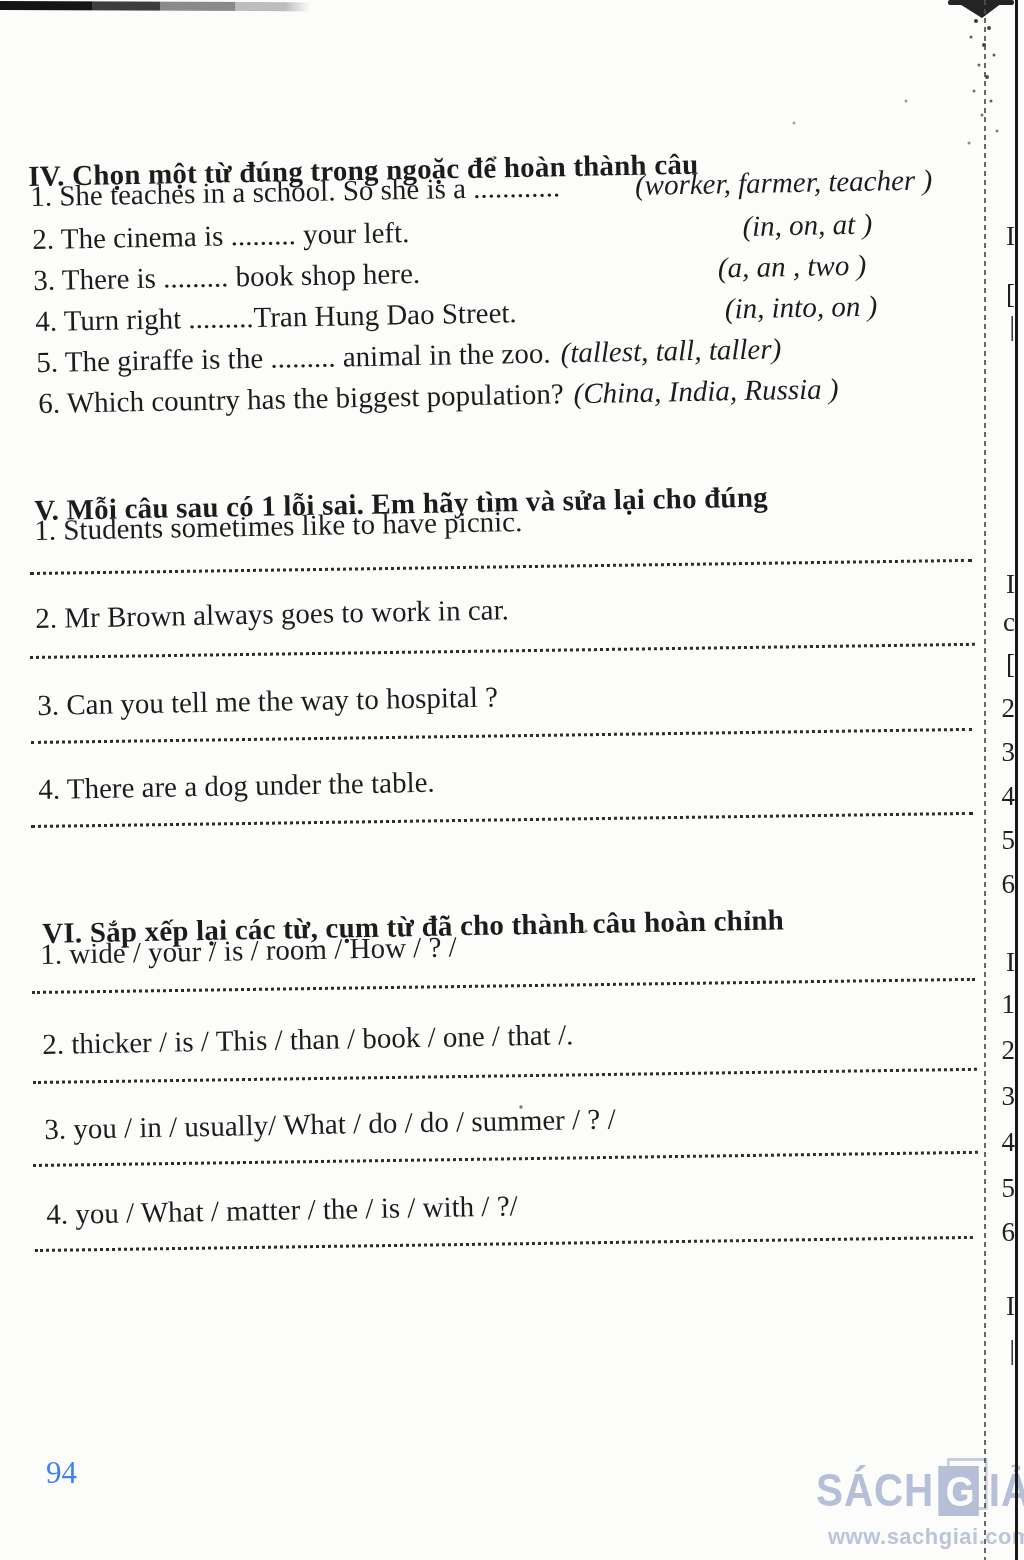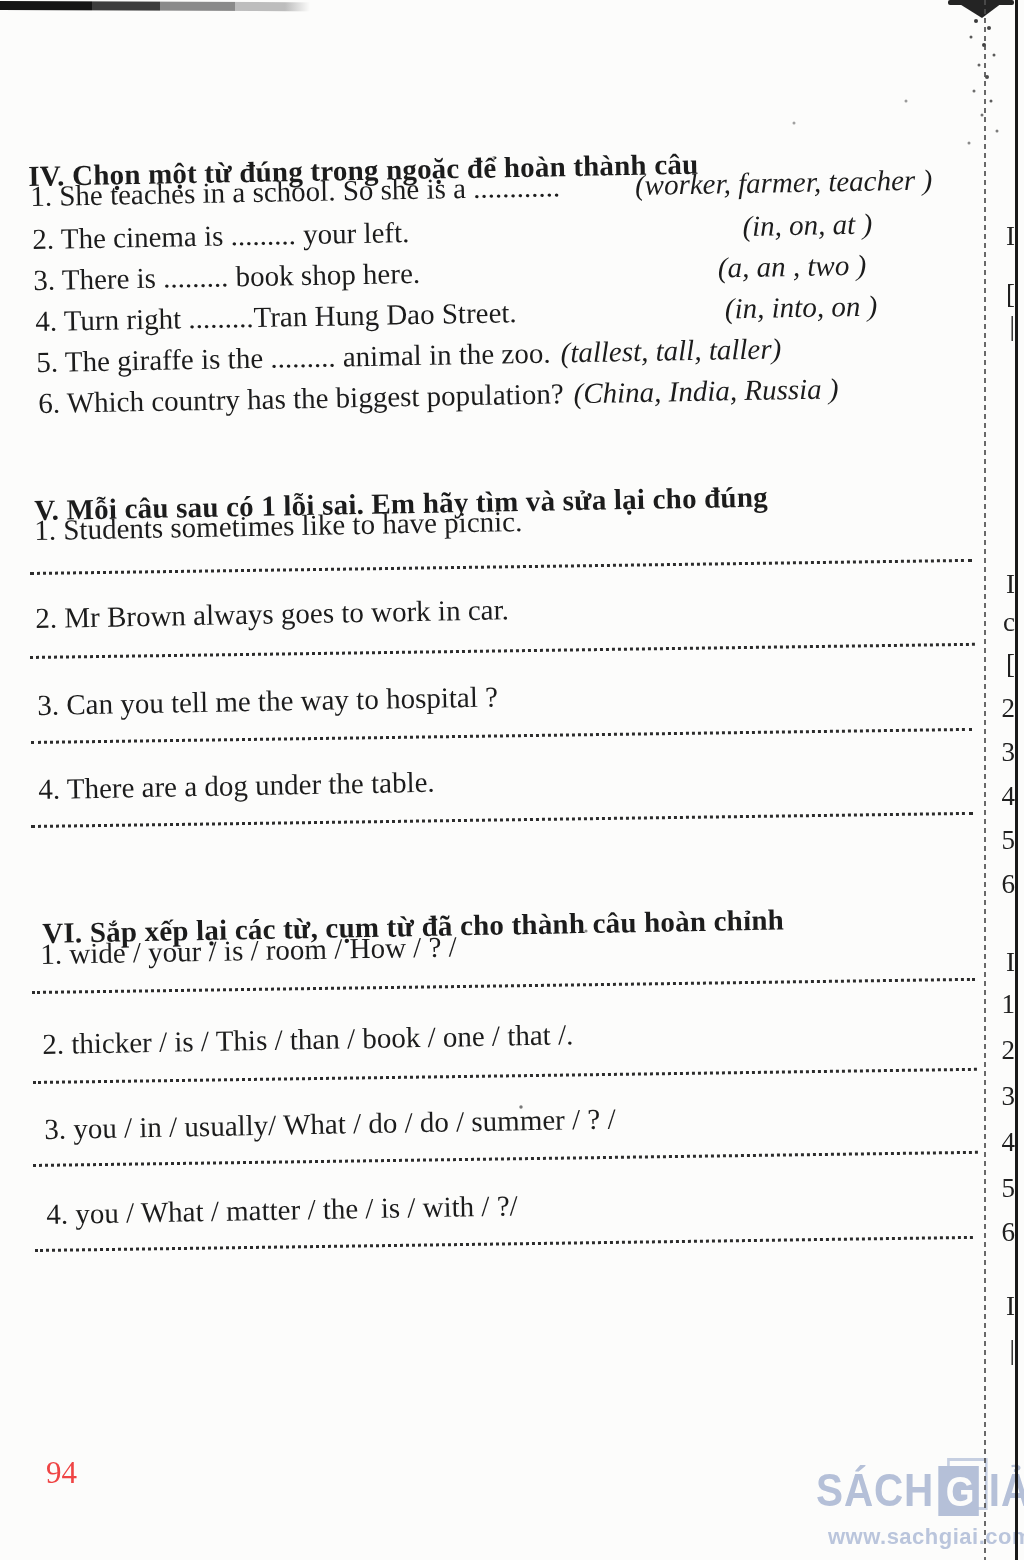--- a/index.html
+++ b/index.html
@@ -21,21 +21,21 @@
   .opts{font-style:italic;white-space:nowrap;}
   .sent{white-space:nowrap;}
 
   
   .dots{
     position:absolute;height:0;border-bottom:3.4px dotted #2c2c2c;
     transform:rotate(-0.8deg);transform-origin:0 0;
   }
 
   
-  .pagenum{position:absolute;left:46px;top:1455px;font-size:31px;color:#ef4444;}
+  .pagenum{position:absolute;left:46px;top:1455px;font-size:31px;color:#3b82f6;}
 
   
   .streak-tl{
     position:absolute;left:0;top:1px;width:330px;height:9px;
     background:linear-gradient(90deg,#151515 0 92px,#3d3d3d 92px 160px,#8a8a8a 160px 235px,#bdbdbd 235px 285px,transparent 310px);
     border-radius:0 4px 4px 0;transform:rotate(.25deg);transform-origin:0 0;
   }
   .wedge-cap{position:absolute;left:948px;top:0;width:66px;height:5px;background:#242424;border-radius:2px;}
   .wedge-tr{
     position:absolute;left:958px;top:3px;width:0;height:0;

